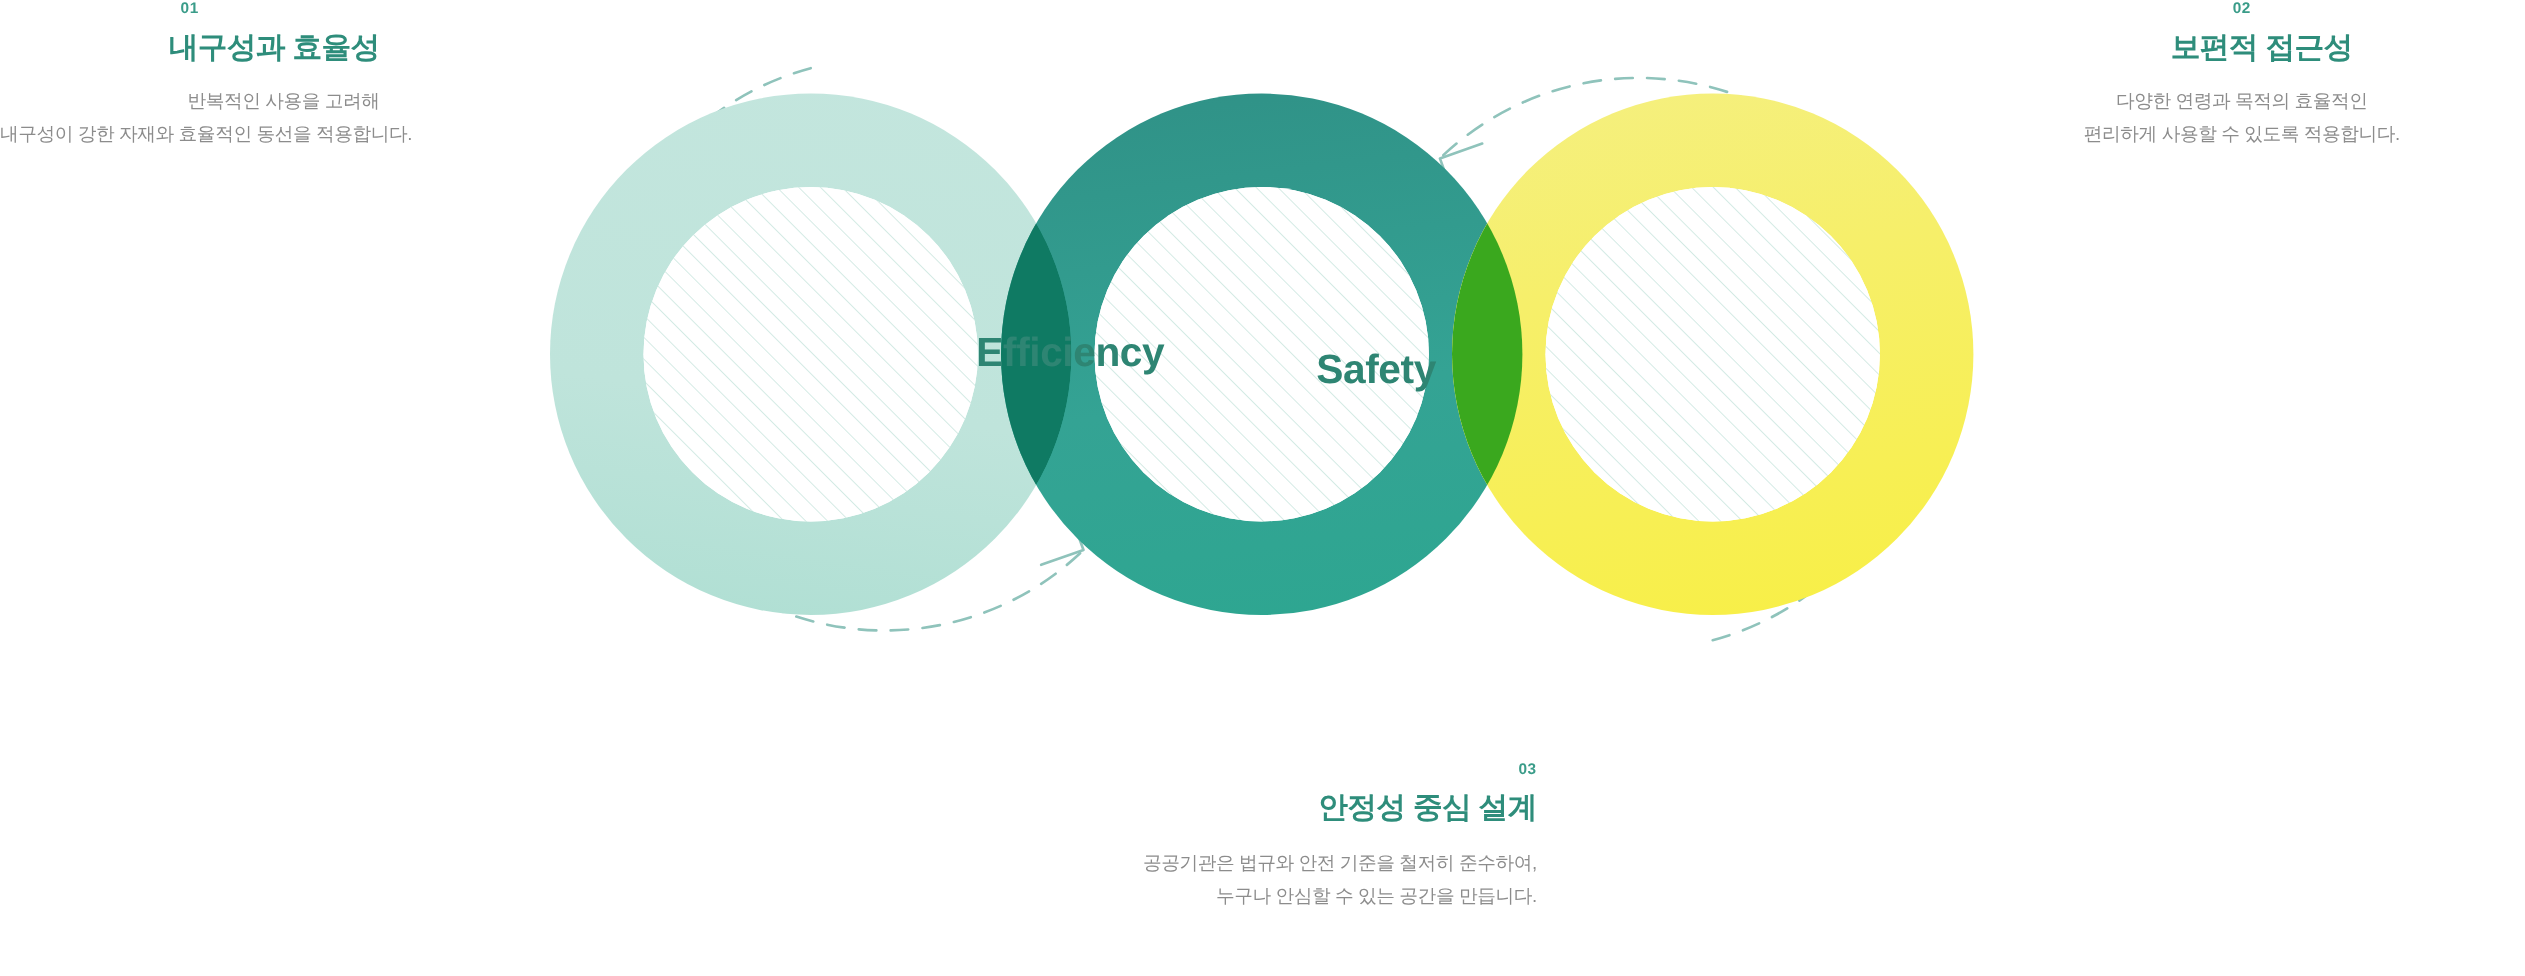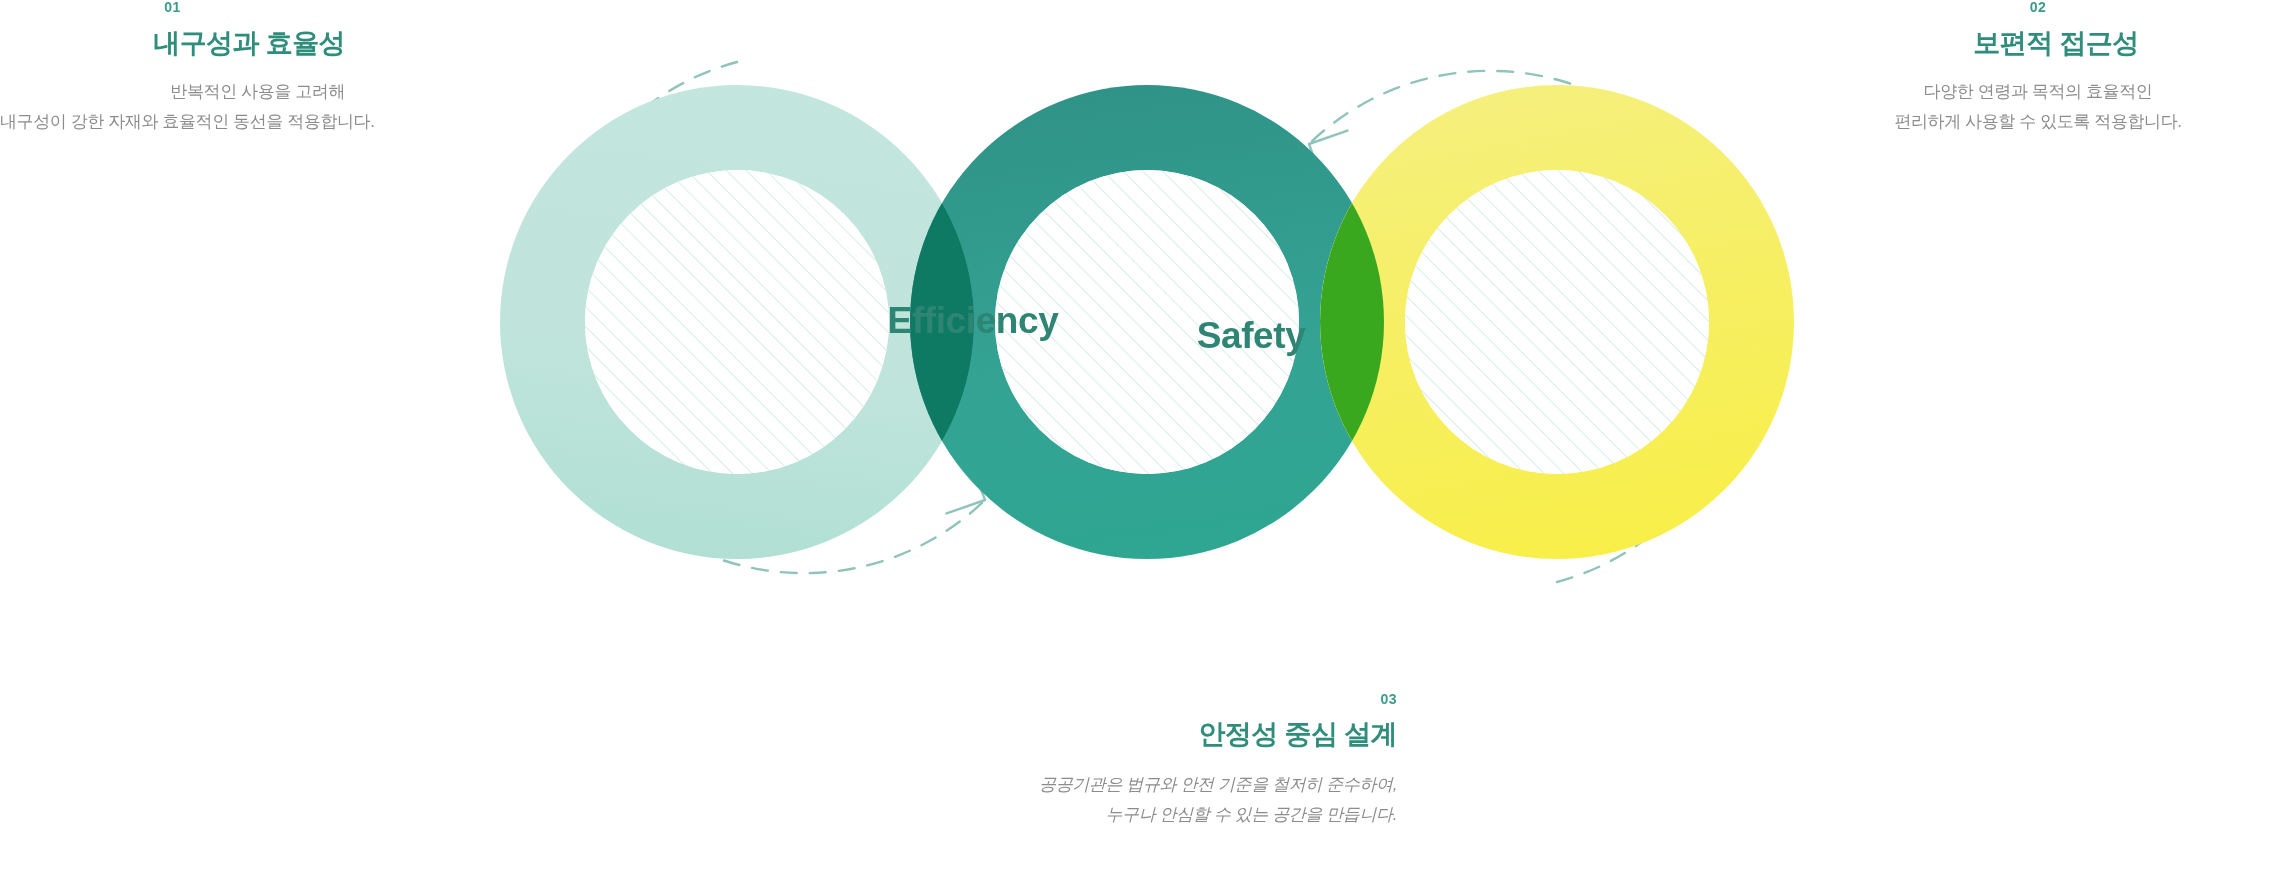--- a/index.html
+++ b/index.html
@@ -72,21 +72,21 @@
   
   #block-01 { left:0px;   top:0px;   width:345px; text-align:right; }
   #block-01 .num { text-align:center; }
 
   
   #block-02 { left:1788px; top:0px;  width:500px; text-align:center; }
 
   
   #block-03 { left:897px; top:692px; width:500px; text-align:right; }
   #block-03 .title { margin-top:12px; }
-  #block-03 .desc  { margin-top:18px;font-style:italic; }
+  #block-03 .desc  { margin-top:18px; }
 </style>
 </head>
 <body>
 
 <div id="root">
 
   <div id="diagram">
     <svg viewBox="0 0 1420 620" xmlns="http://www.w3.org/2000/svg">
       <defs>
 

